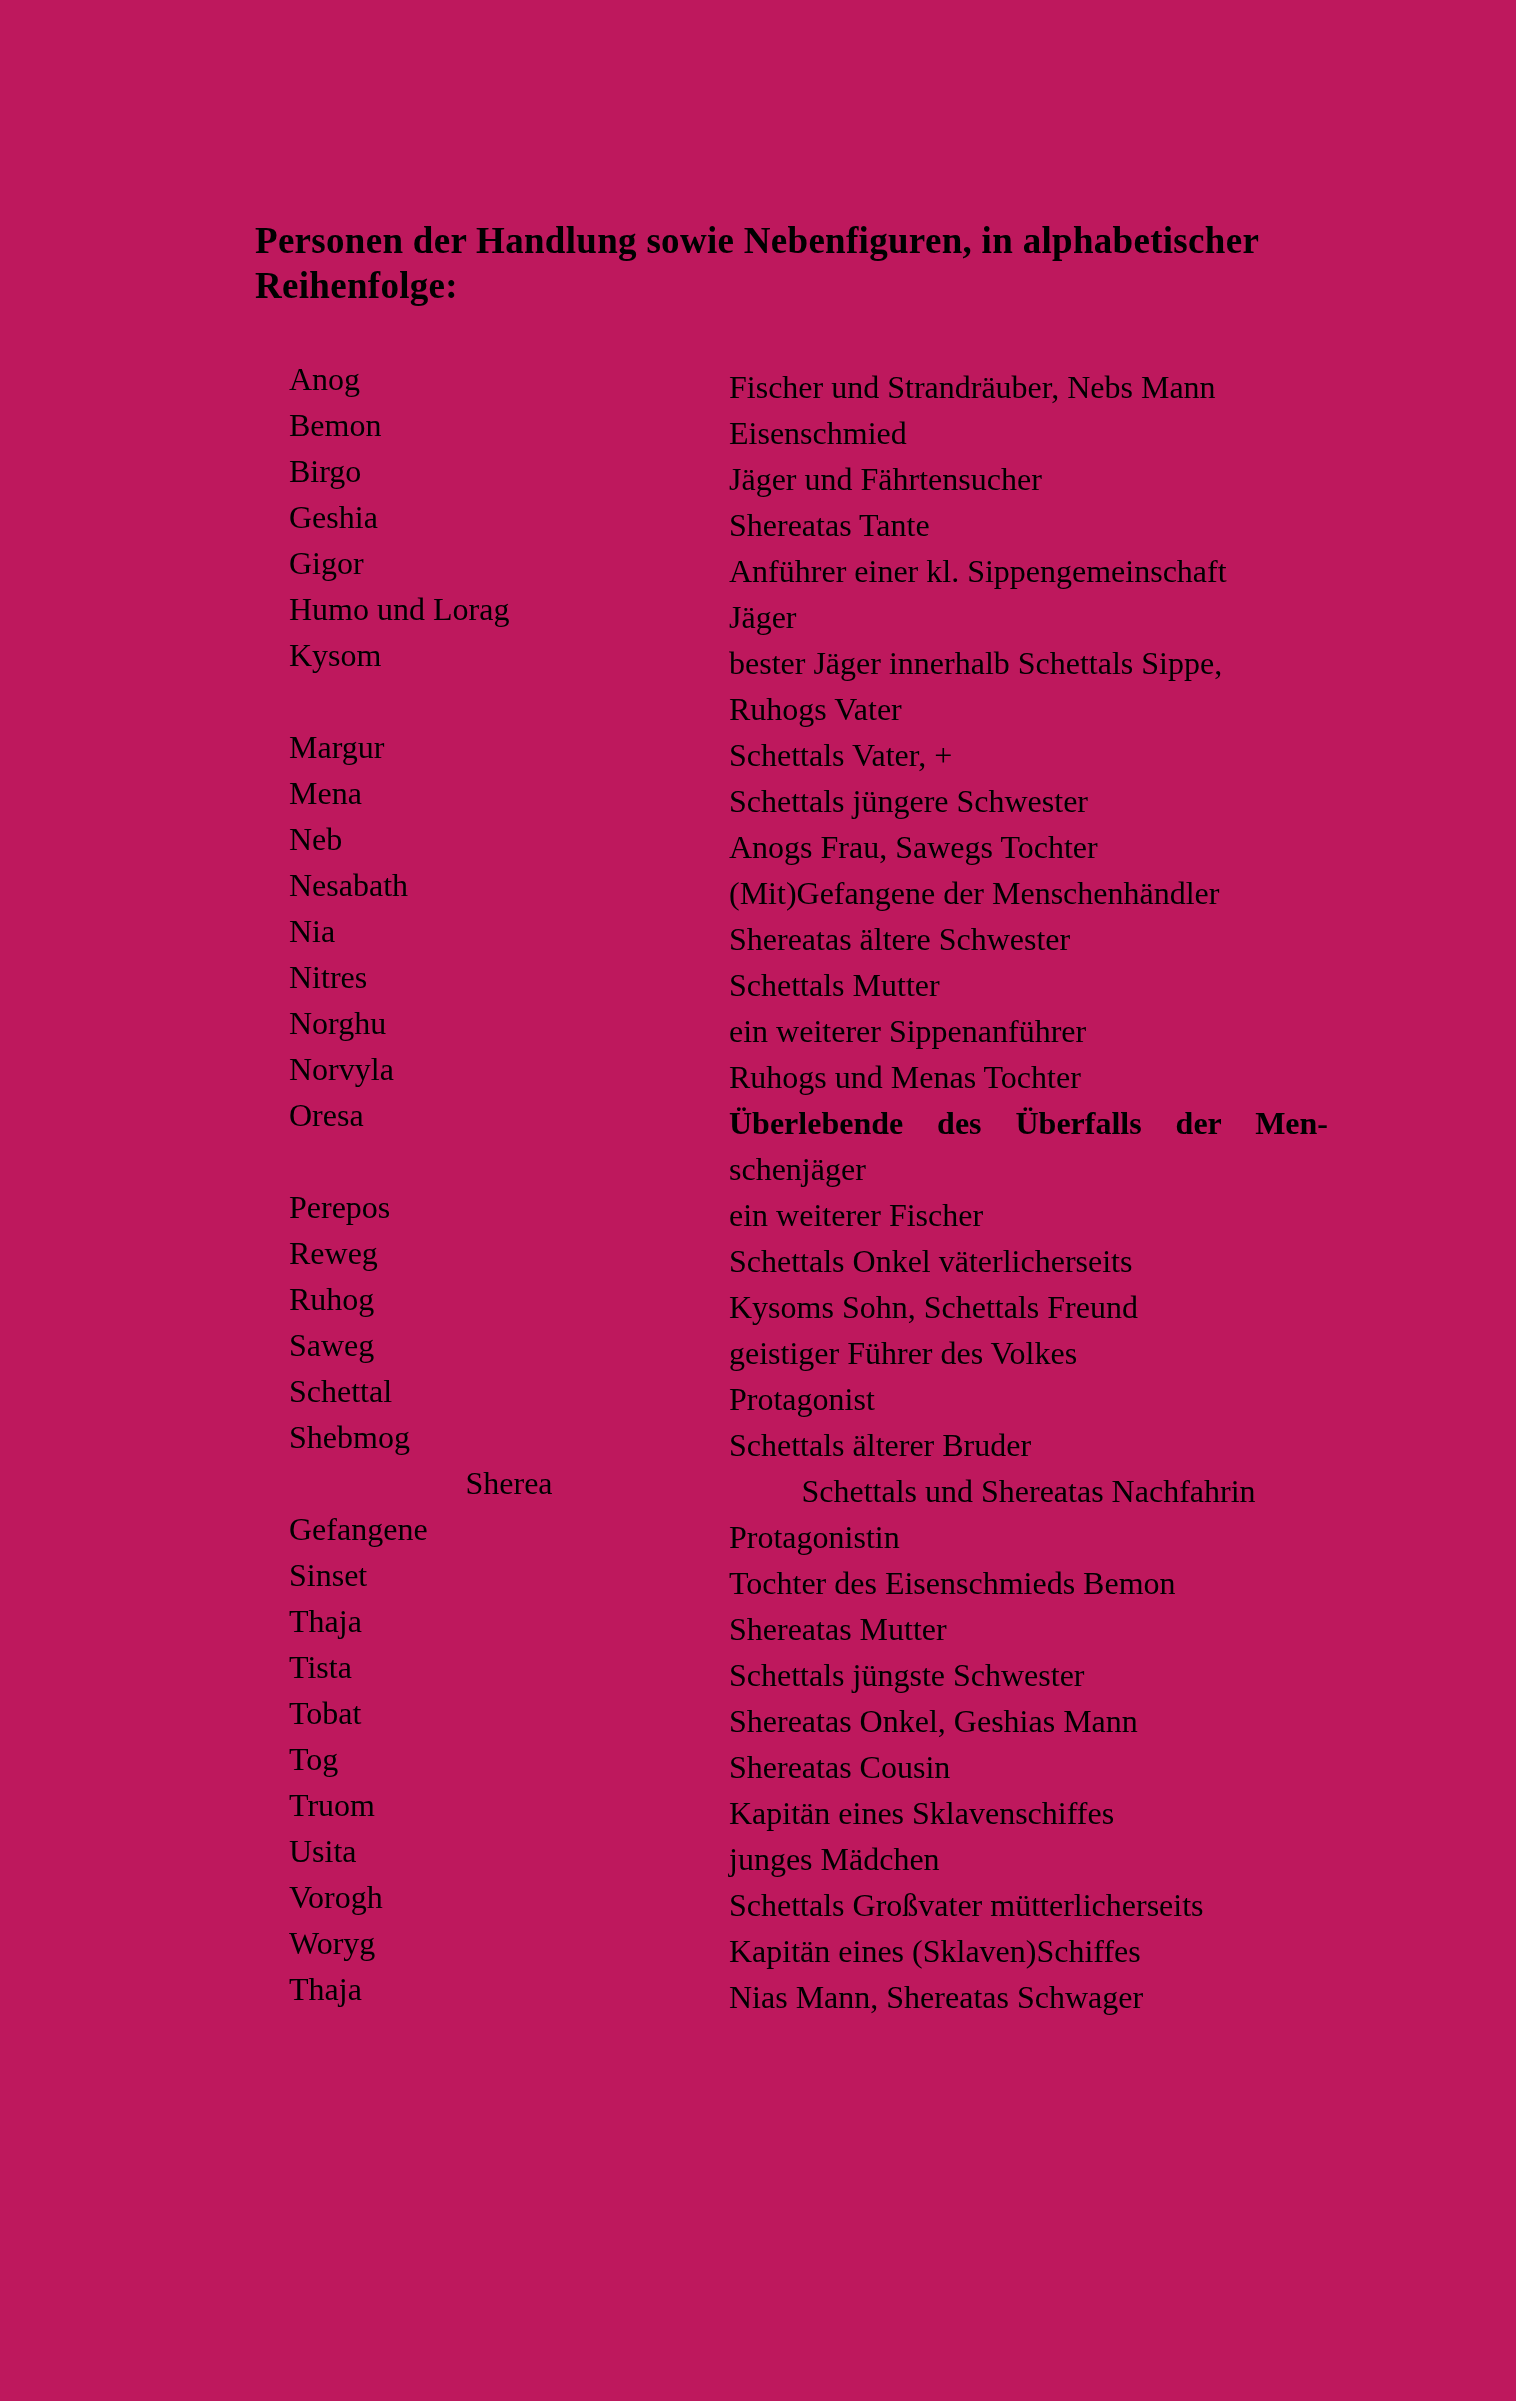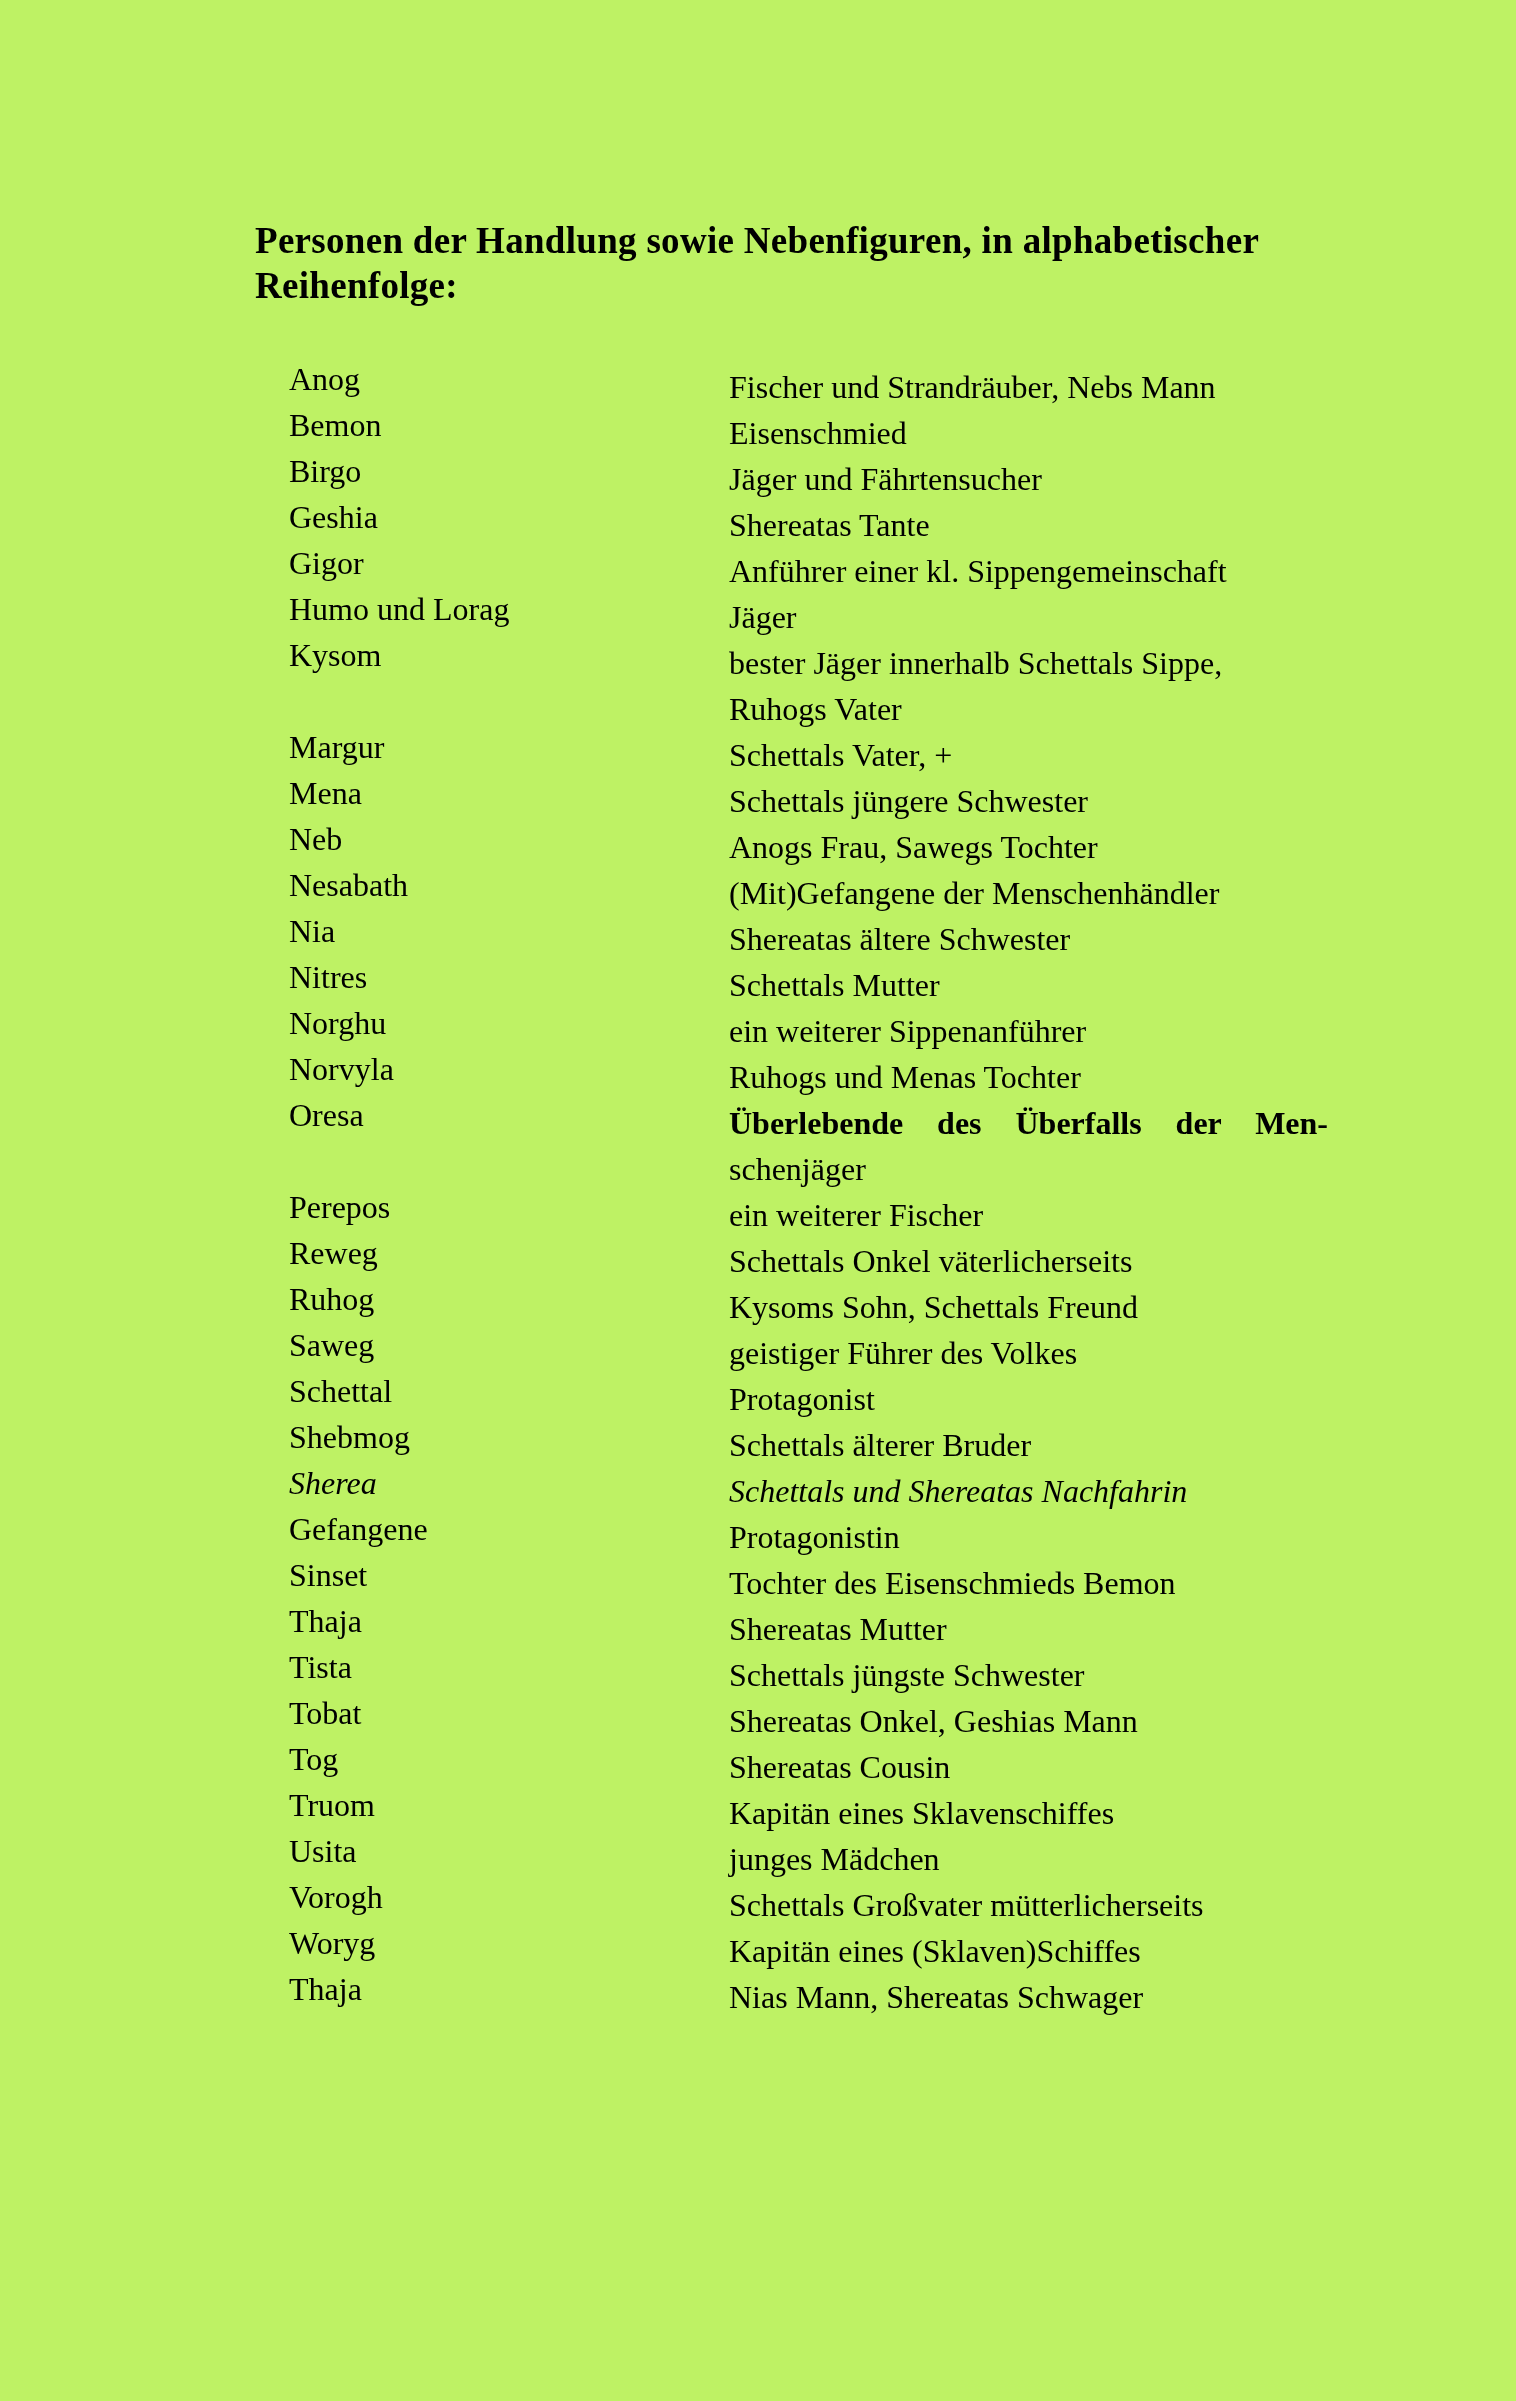--- a/index.html
+++ b/index.html
@@ -11,21 +11,21 @@
     position: relative;
     width: 1517px;
     height: 2401px;
     font-family: "Liberation Serif", "DejaVu Serif", serif;
     color: #000000;
     overflow: hidden;
   }
   .page {
     position: absolute;
     inset: 0;
-    background: #bef264;
+    background: #be185d;
   }
   .heading {
     position: absolute;
     left: 255px;
     top: 218px;
     margin: 0;
     font-size: 37px;
     line-height: 45px;
     font-weight: bold;
     letter-spacing: 0.3px;
@@ -49,21 +49,21 @@
     white-space: nowrap;
   }
   .cell-desc {
     flex: none;
     width: 599px;
     white-space: nowrap;
     margin-top: 8px;
   }
   .row.italic .cell-name,
   .row.italic .cell-desc {
-    font-style: italic;
+    text-align: center;
   }
   .row.justify .cell-desc {
     white-space: normal;
     text-align: justify;
     text-align-last: justify;
     font-weight: bold;
   }
 </style>
 </head>
 <body>

